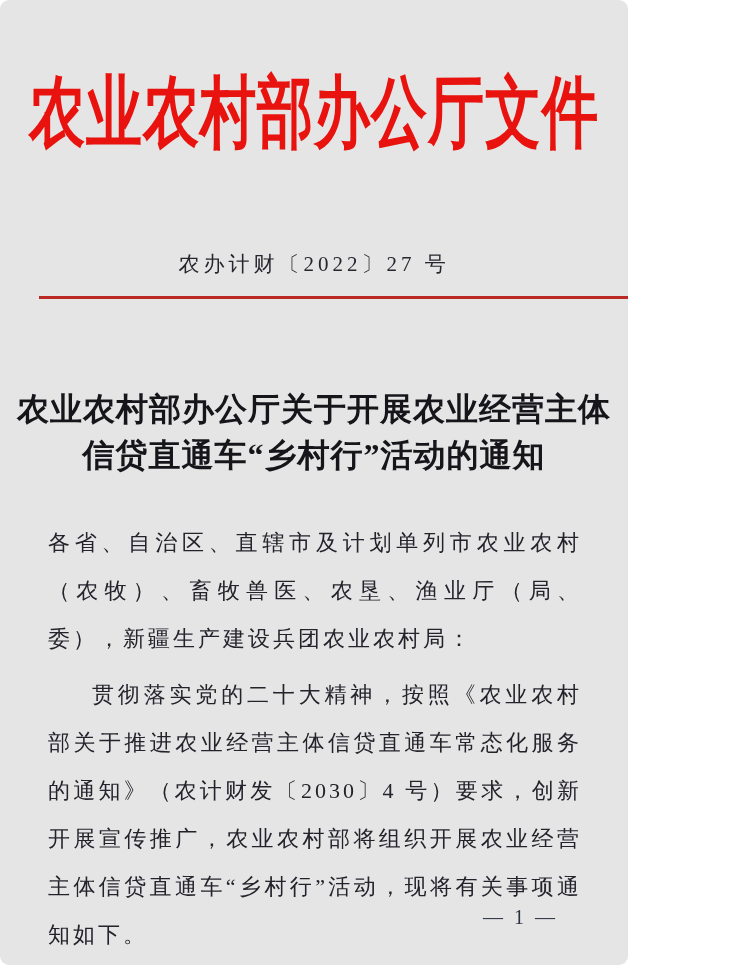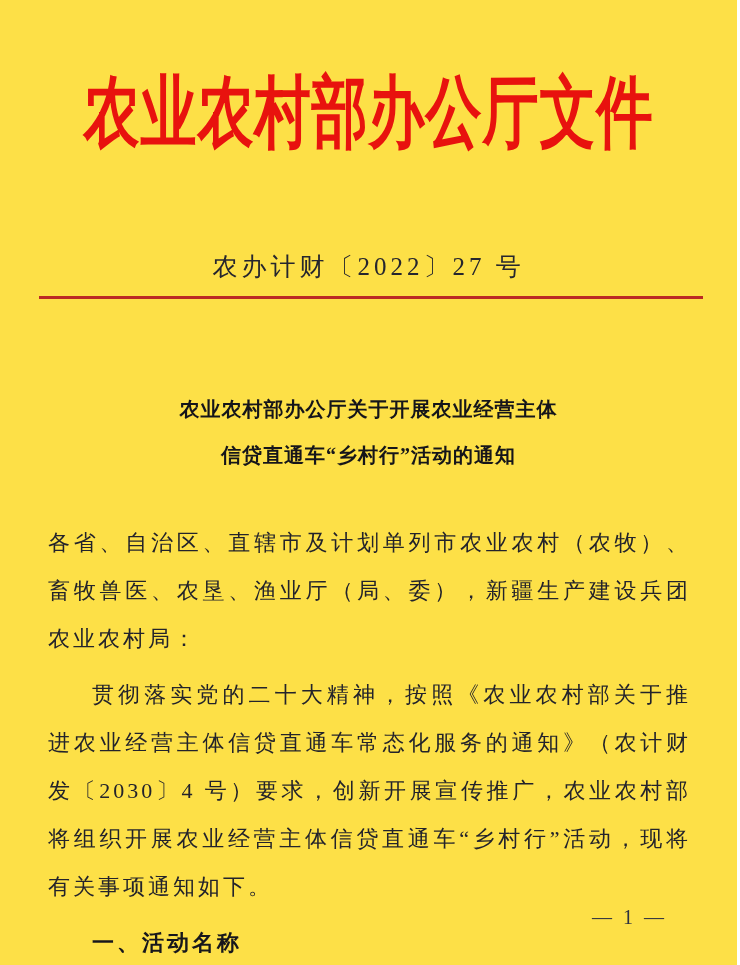--- a/index.html
+++ b/index.html
@@ -2,26 +2,27 @@
 <html><head>
 <meta charset="utf-8">
 <style>
   html, body {
     margin: 0;
     padding: 0;
     background: #ffffff;
   }
   .page {
     position: relative;
-    width: 737px;
+    width: 628px;
     height: 965px;
-    background: #fde047;
+    background: #e5e5e5;
     overflow: hidden;
     font-family: "Liberation Serif", serif;
     color: #23232b;
+    border-radius: 9px;
   }
   
   .letterhead {
     position: absolute;
     top: 63px;
     left: 0;
     right: 0;
     height: 98px;
     line-height: 98px;
     text-align: center;
@@ -33,42 +34,42 @@
     transform-origin: center;
     white-space: nowrap;
   }
   
   .doc-number {
     position: absolute;
     top: 250px;
     left: 0;
     right: 0;
     text-align: center;
-    font-size: 25px;
+    font-size: 21px;
     letter-spacing: 4px;
     color: #26262e;
   }
   
   .red-divider {
     position: absolute;
     top: 296px;
     left: 39px;
     width: 664px;
     height: 3px;
     background: #bb2a24;
   }
   
   .doc-title {
     position: absolute;
     top: 386px;
     left: 0;
     right: 0;
     margin: 0;
     text-align: center;
-    font-size: 20px;
+    font-size: 32px;
     font-weight: bold;
     line-height: 46px;
     letter-spacing: 1px;
     color: #15151a;
   }
   
   .doc-body {
     position: absolute;
     top: 511px;
     left: 40px;

